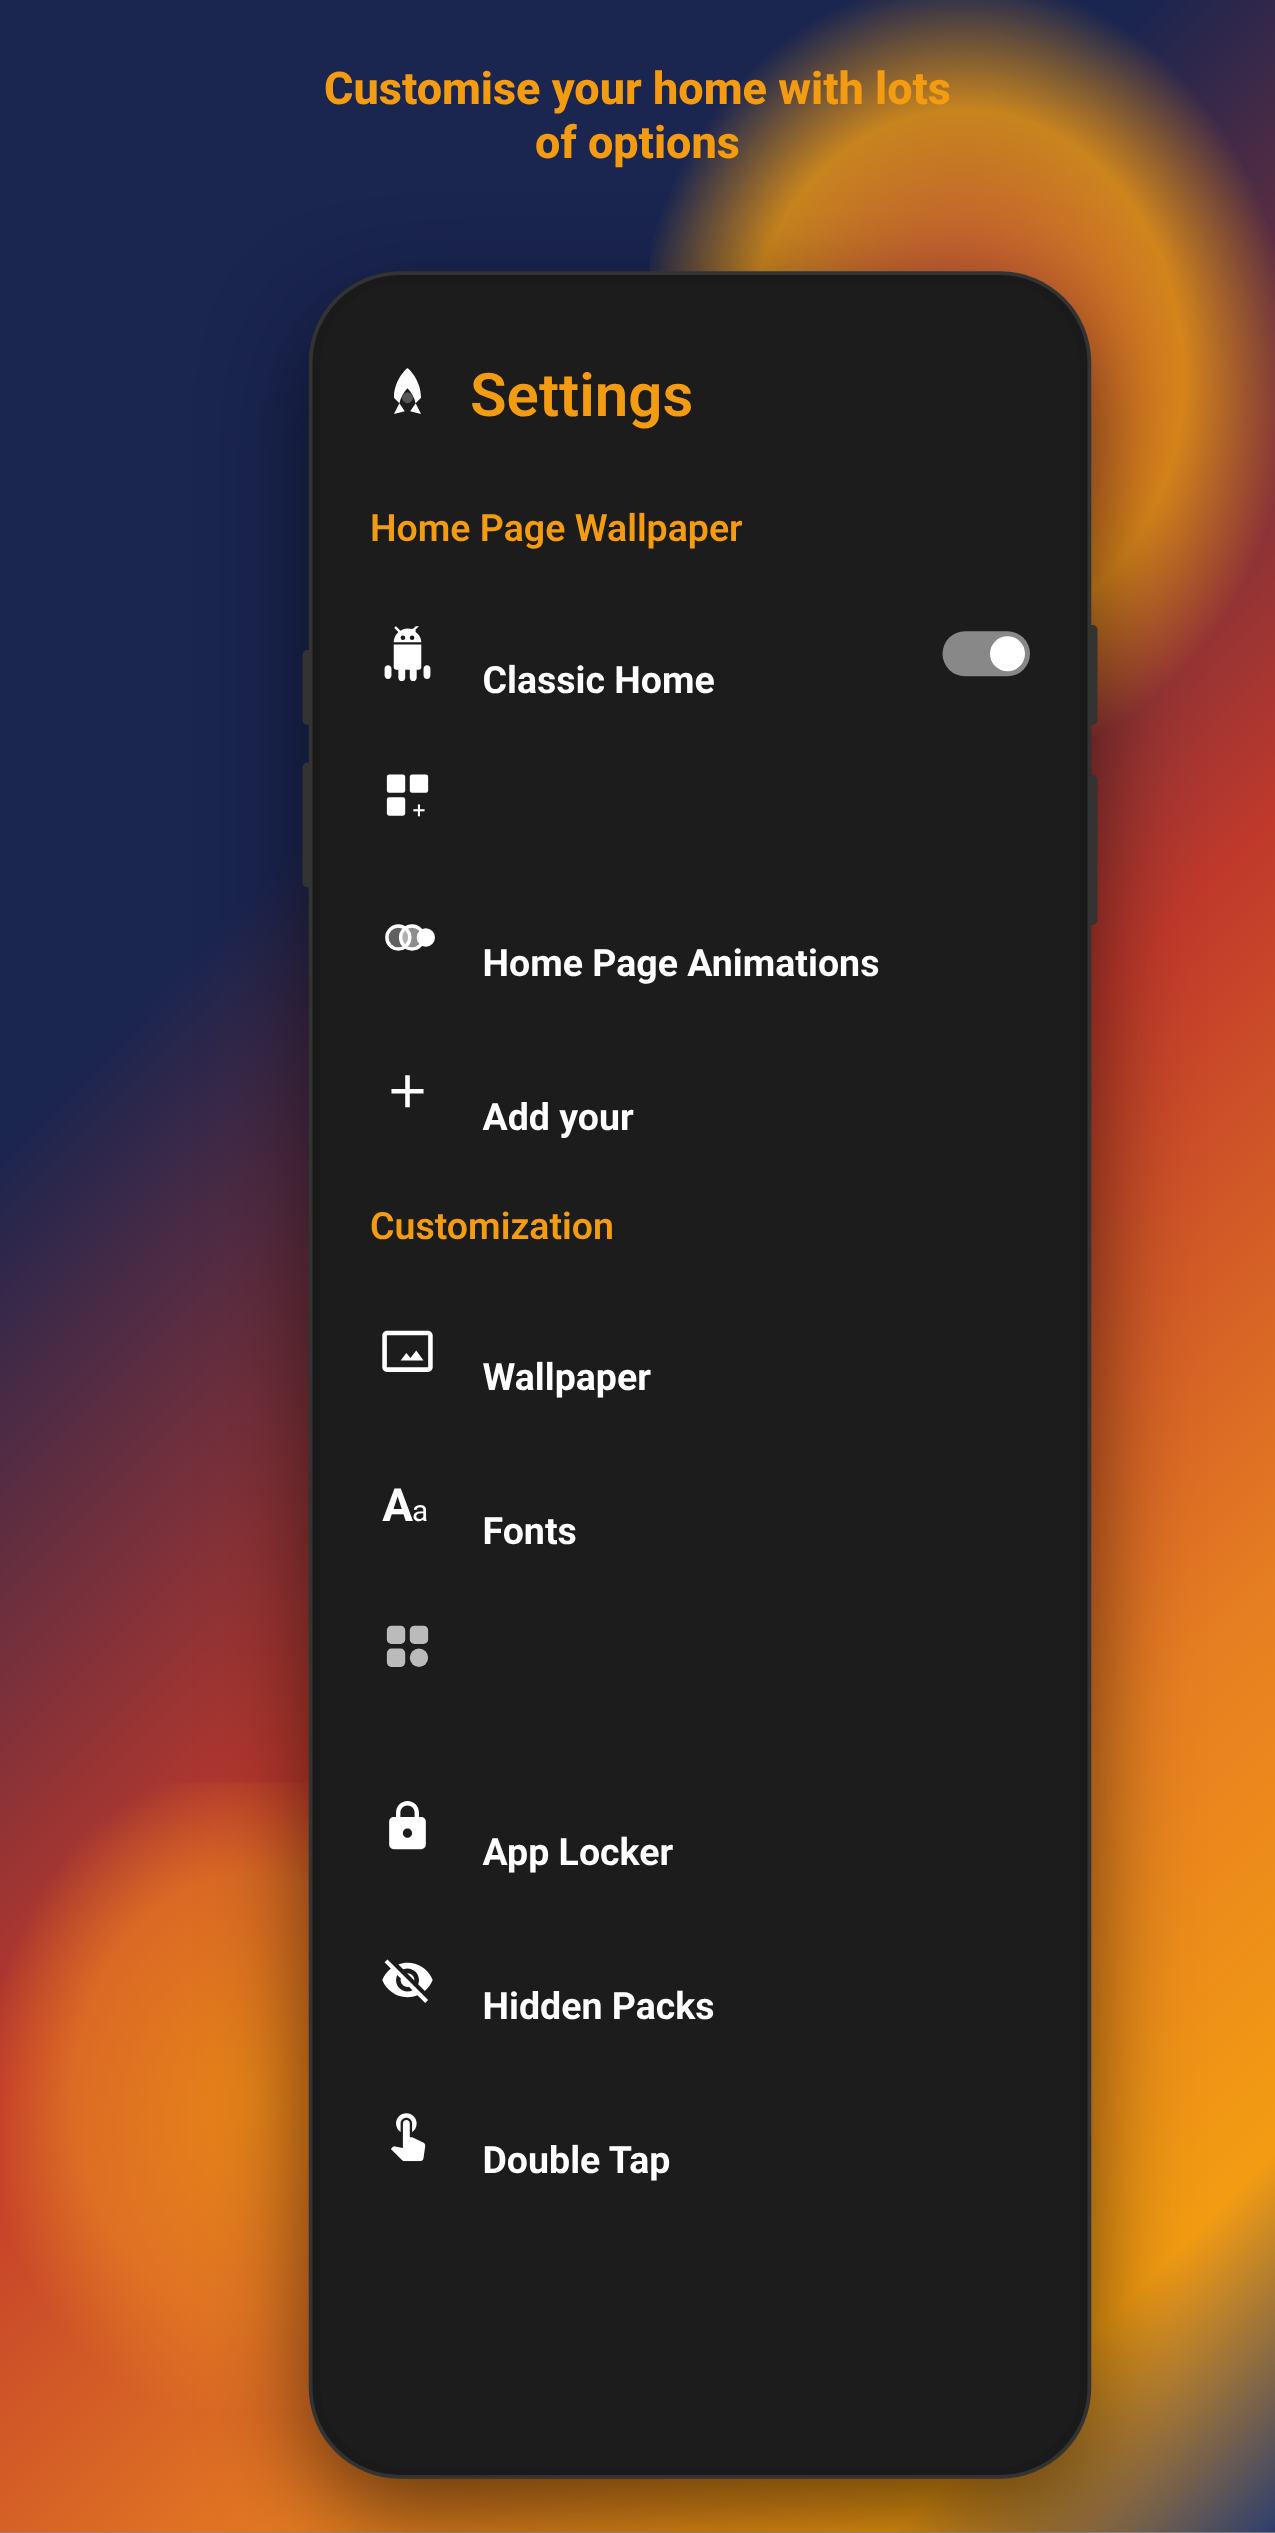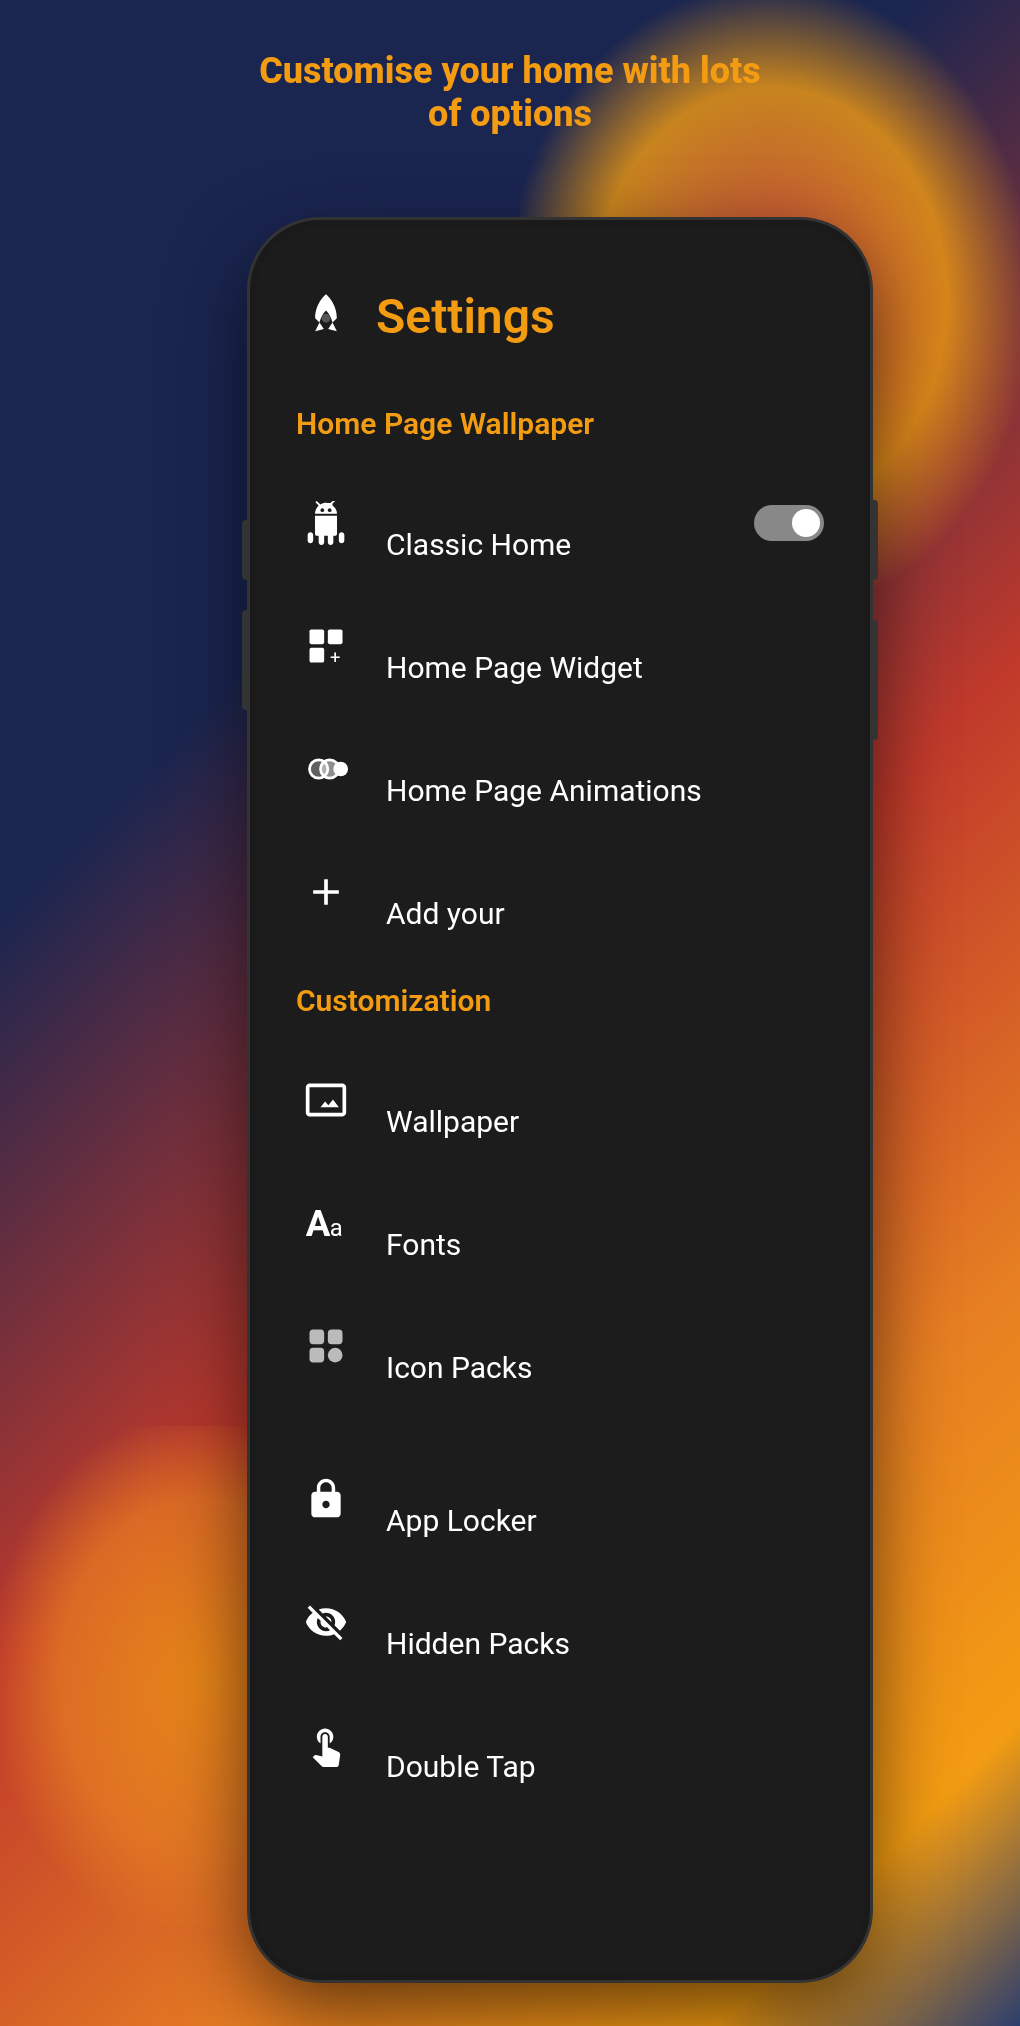--- a/index.html
+++ b/index.html
@@ -163,21 +163,21 @@
       flex-shrink: 0;
     }
 
     .menu-icon svg {
       fill: white;
     }
 
     .menu-label {
       font-size: 30px;
       color: white;
-      font-weight: 400;
+      font-weight: 700;
       flex: 1;
       margin-top: 44px;
     }
 
     .toggle {
       width: 70px;
       height: 36px;
       background: #888;
       border-radius: 18px;
       position: relative;
@@ -246,21 +246,20 @@
 
         <div class="menu-item">
           <div class="menu-icon">
             <svg width="44" height="44" viewBox="0 0 24 24" fill="white">
               <rect x="3" y="3" width="8" height="8" rx="1"></rect>
               <rect x="13" y="3" width="8" height="8" rx="1"></rect>
               <rect x="3" y="13" width="8" height="8" rx="1"></rect>
               <text x="17" y="22" font-size="10" fill="white" text-anchor="middle">+</text>
             </svg>
           </div>
-          <div class="menu-label">Home Page Widget</div>
         </div>
 
         <div class="menu-item">
           <div class="menu-icon">
             <svg width="44" height="44" viewBox="0 0 24 24" fill="white">
               <circle cx="8" cy="12" r="5" fill="rgba(255,255,255,0.3)" stroke="white" stroke-width="1.5"></circle>
               <circle cx="14" cy="12" r="5" fill="rgba(255,255,255,0.5)" stroke="white" stroke-width="1.5"></circle>
               <circle cx="20" cy="12" r="4" fill="white"></circle>
             </svg>
           </div>
@@ -302,21 +301,20 @@
 
         <div class="menu-item">
           <div class="menu-icon">
             <svg width="44" height="44" viewBox="0 0 24 24" fill="white">
               <rect x="3" y="3" width="8" height="8" rx="2" fill="rgba(255,255,255,0.7)"></rect>
               <rect x="13" y="3" width="8" height="8" rx="2" fill="rgba(255,255,255,0.7)"></rect>
               <rect x="3" y="13" width="8" height="8" rx="2" fill="rgba(255,255,255,0.7)"></rect>
               <circle cx="17" cy="17" r="4" fill="rgba(255,255,255,0.7)"></circle>
             </svg>
           </div>
-          <div class="menu-label">Icon Packs</div>
         </div>
 
         <div class="section-gap"></div>
 
 
         <div class="menu-item">
           <div class="menu-icon">
             <svg width="44" height="44" viewBox="0 0 24 24" fill="white">
               <path d="M18 8h-1V6c0-2.76-2.24-5-5-5S7 3.24 7 6v2H6c-1.1 0-2 .9-2 2v10c0 1.1.9 2 2 2h12c1.1 0 2-.9 2-2V10c0-1.1-.9-2-2-2zm-6 9c-1.1 0-2-.9-2-2s.9-2 2-2 2 .9 2 2-.9 2-2 2zm3.1-9H8.9V6c0-1.71 1.39-3.1 3.1-3.1 1.71 0 3.1 1.39 3.1 3.1v2z"></path>
             </svg>

